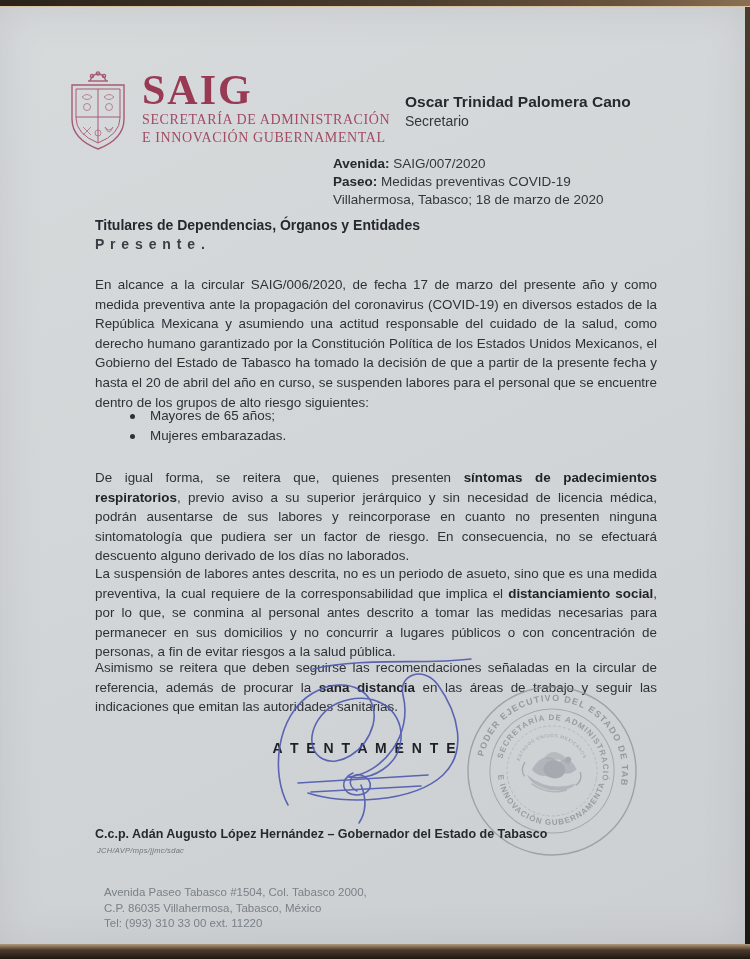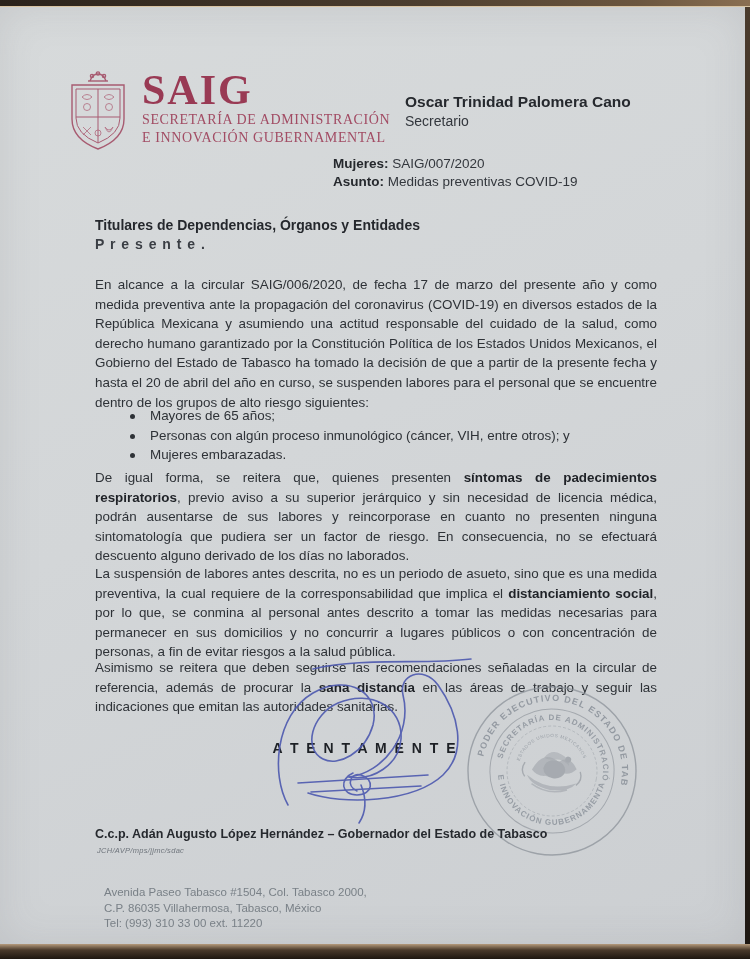--- a/index.html
+++ b/index.html
@@ -92,36 +92,36 @@
       <div class="logo-sub">SECRETARÍA DE ADMINISTRACIÓN</div>
       <div class="logo-sub">E INNOVACIÓN GUBERNAMENTAL</div>
     </div>
 
     <div class="official">
       <div class="official-name">Oscar Trinidad Palomera Cano</div>
       <div class="official-title">Secretario</div>
     </div>
 
     <div class="meta">
-      <div><b>Mujeres:</b><span> SAIG/007/2020</span></div>
-      <div><b>Asunto:</b><span> Medidas preventivas COVID-19</span></div>
+      <div><b>Avenida:</b><span> SAIG/007/2020</span></div>
+      <div><b>Paseo:</b><span> Medidas preventivas COVID-19</span></div>
+      <div>Villahermosa, Tabasco; 18 de marzo de 2020</div>
     </div>
 
     <div class="addressee">
       <div class="bold-line">Titulares de Dependencias, Órganos y Entidades</div>
       <div class="salutation">P r e s e n t e .</div>
     </div>
 
     <p class="para" style="top:268px">
       <span>En alcance a la circular SAIG/006/2020, de fecha 17 de marzo del presente año y como medida preventiva ante la propagación del coronavirus (COVID-19) en diversos estados de la República Mexicana y asumiendo una actitud responsable del cuidado de la salud, como derecho humano garantizado por la Constitución Política de los Estados Unidos Mexicanos, el Gobierno del Estado de Tabasco ha tomado la decisión de que a partir de la presente fecha y hasta el 20 de abril del año en curso, se suspenden labores para el personal que se encuentre dentro de los grupos de alto riesgo siguientes:</span>
     </p>
 
     <ul class="bullets">
       <li>Mayores de 65 años;</li>
-      <li>Personas con algún proceso inmunológico (cáncer, VIH, entre otros); y</li>
       <li>Mujeres embarazadas.</li>
     </ul>
 
     <p class="para" style="top:461px">
       <span>De igual forma, se reitera que, quienes presenten </span><b>síntomas de padecimientos respiratorios</b><span>, previo aviso a su superior jerárquico y sin necesidad de licencia médica, podrán ausentarse de sus labores y reincorporase en cuanto no presenten ninguna sintomatología que pudiera ser un factor de riesgo. En consecuencia, no se efectuará descuento alguno derivado de los días no laborados.</span>
     </p>
 
     <p class="para" style="top:557px">
       <span>La suspensión de labores antes descrita, no es un periodo de asueto, sino que es una medida preventiva, la cual requiere de la corresponsabilidad que implica el </span><b>distanciamiento social</b><span>, por lo que, se conmina al personal antes descrito a tomar las medidas necesarias para permanecer en sus domicilios y no concurrir a lugares públicos o con concentración de personas, a fin de evitar riesgos a la salud pública.</span>
     </p>

